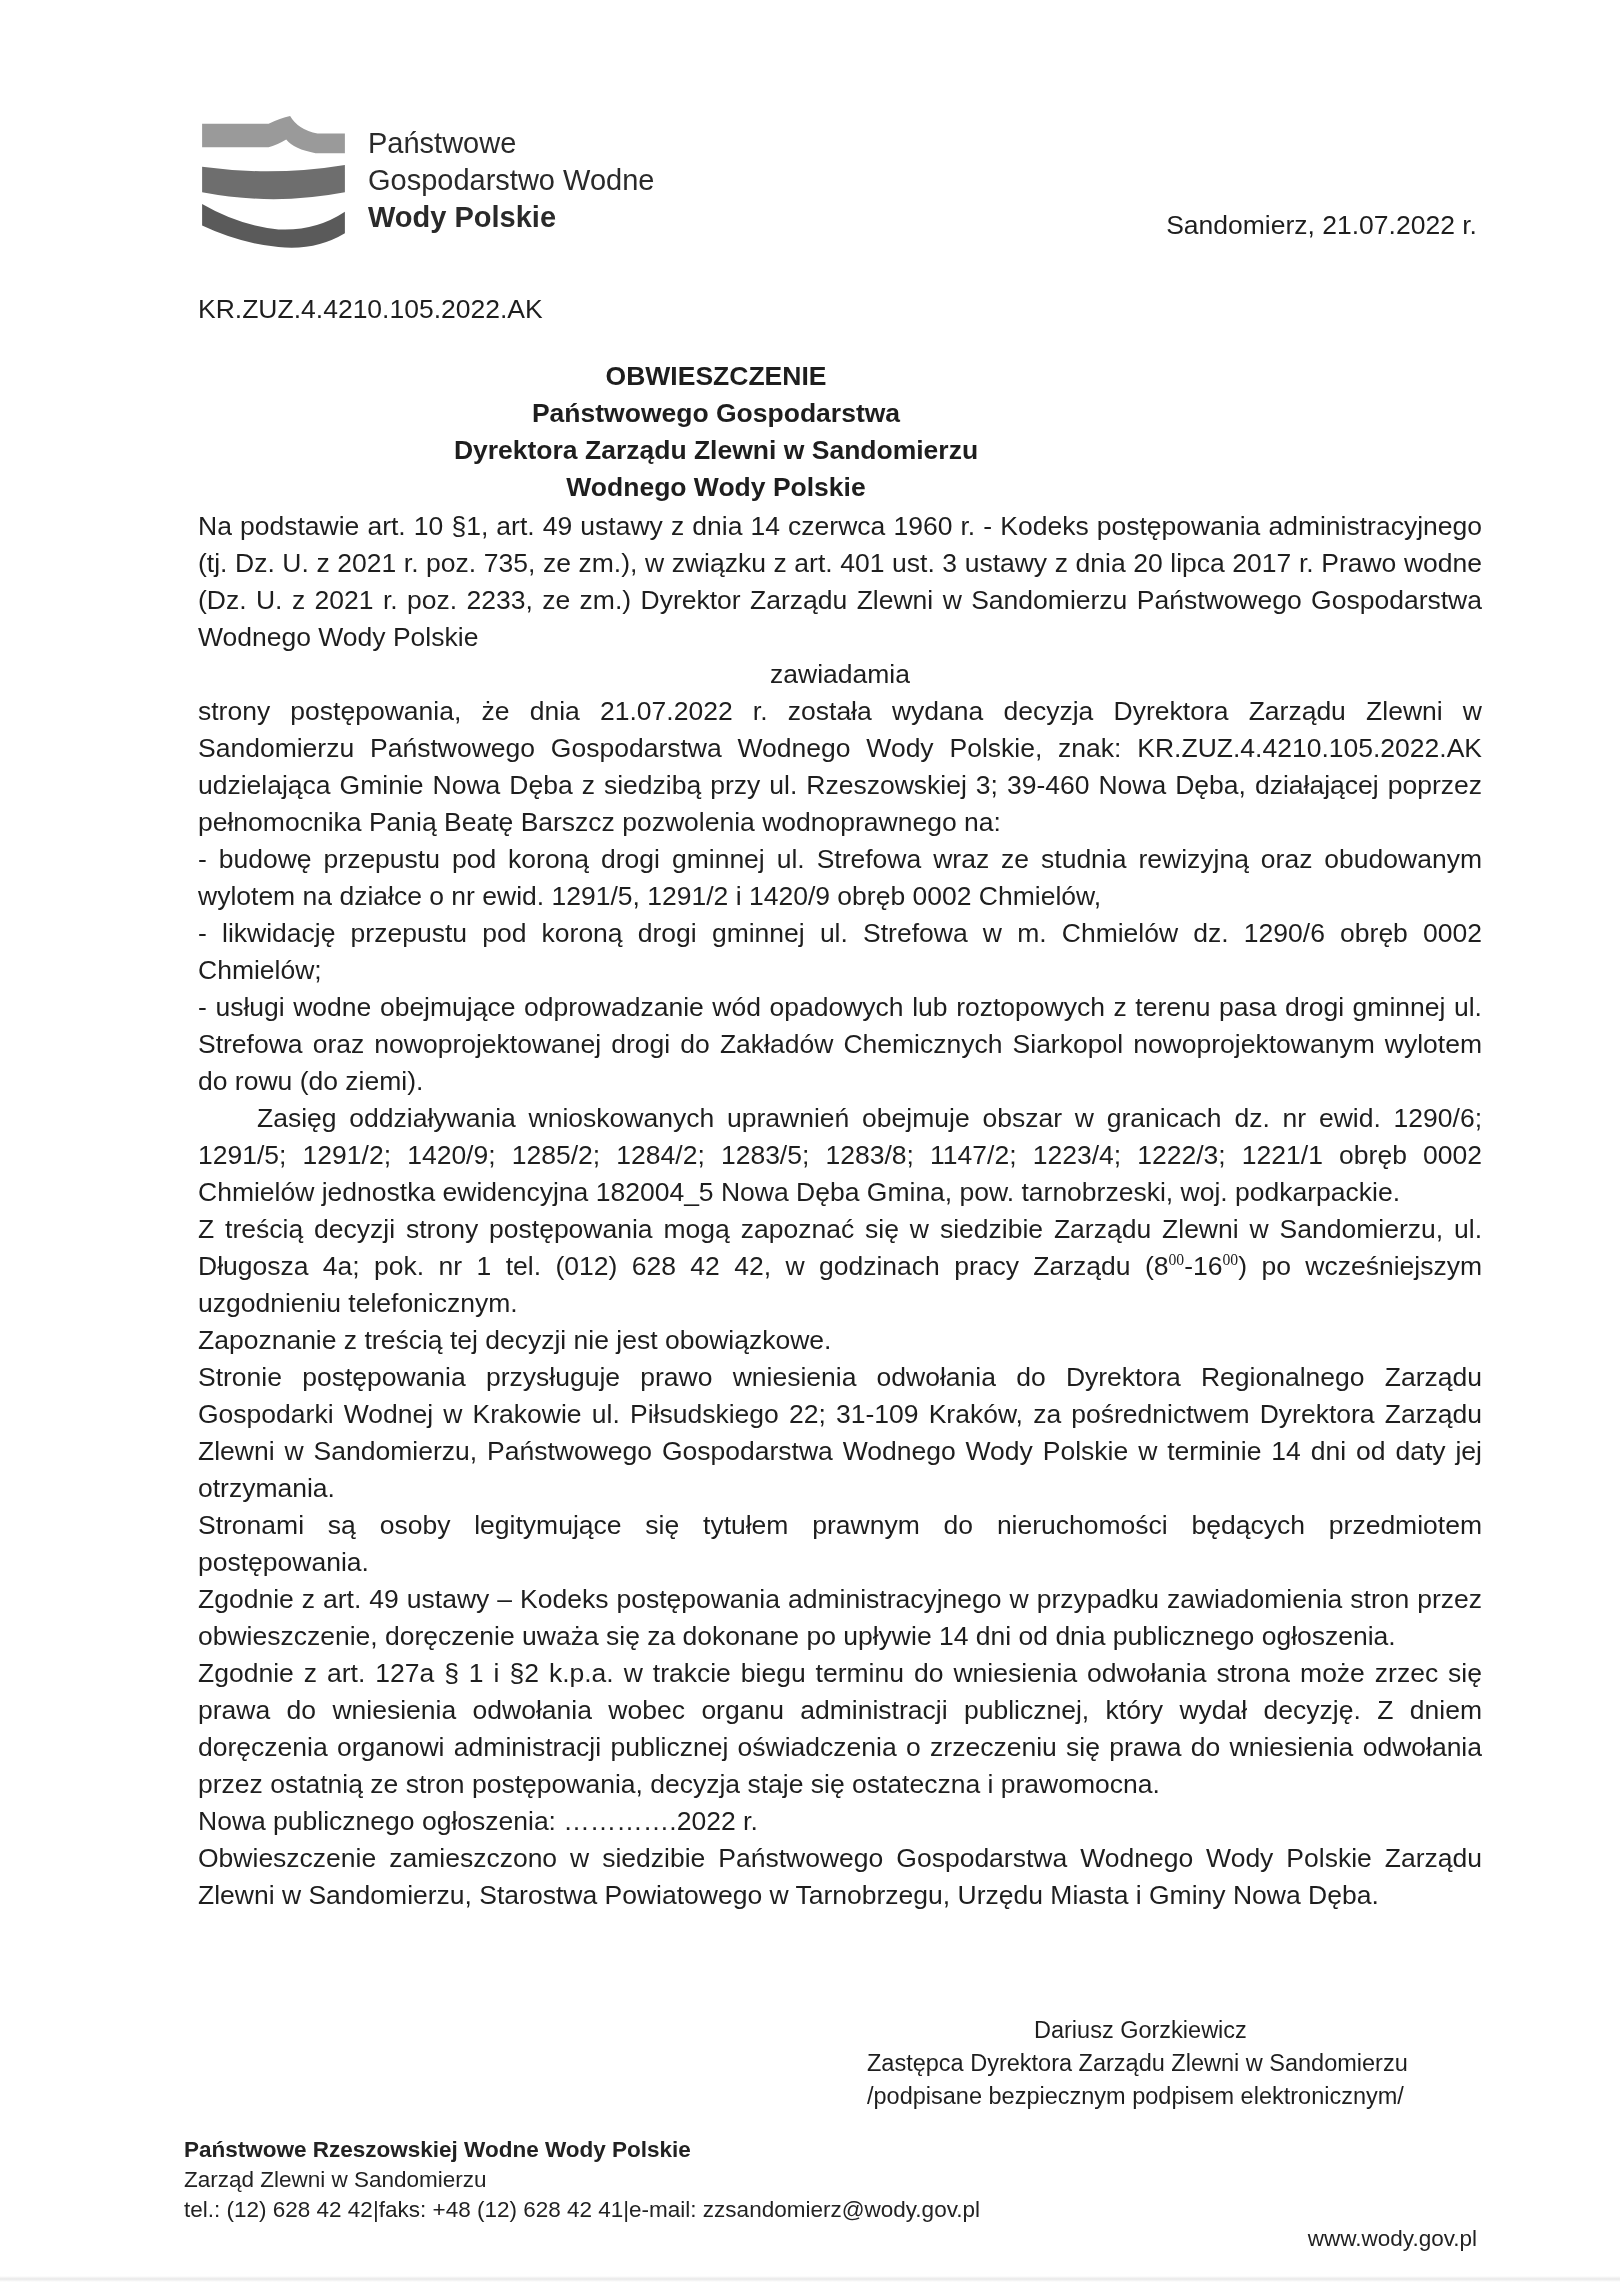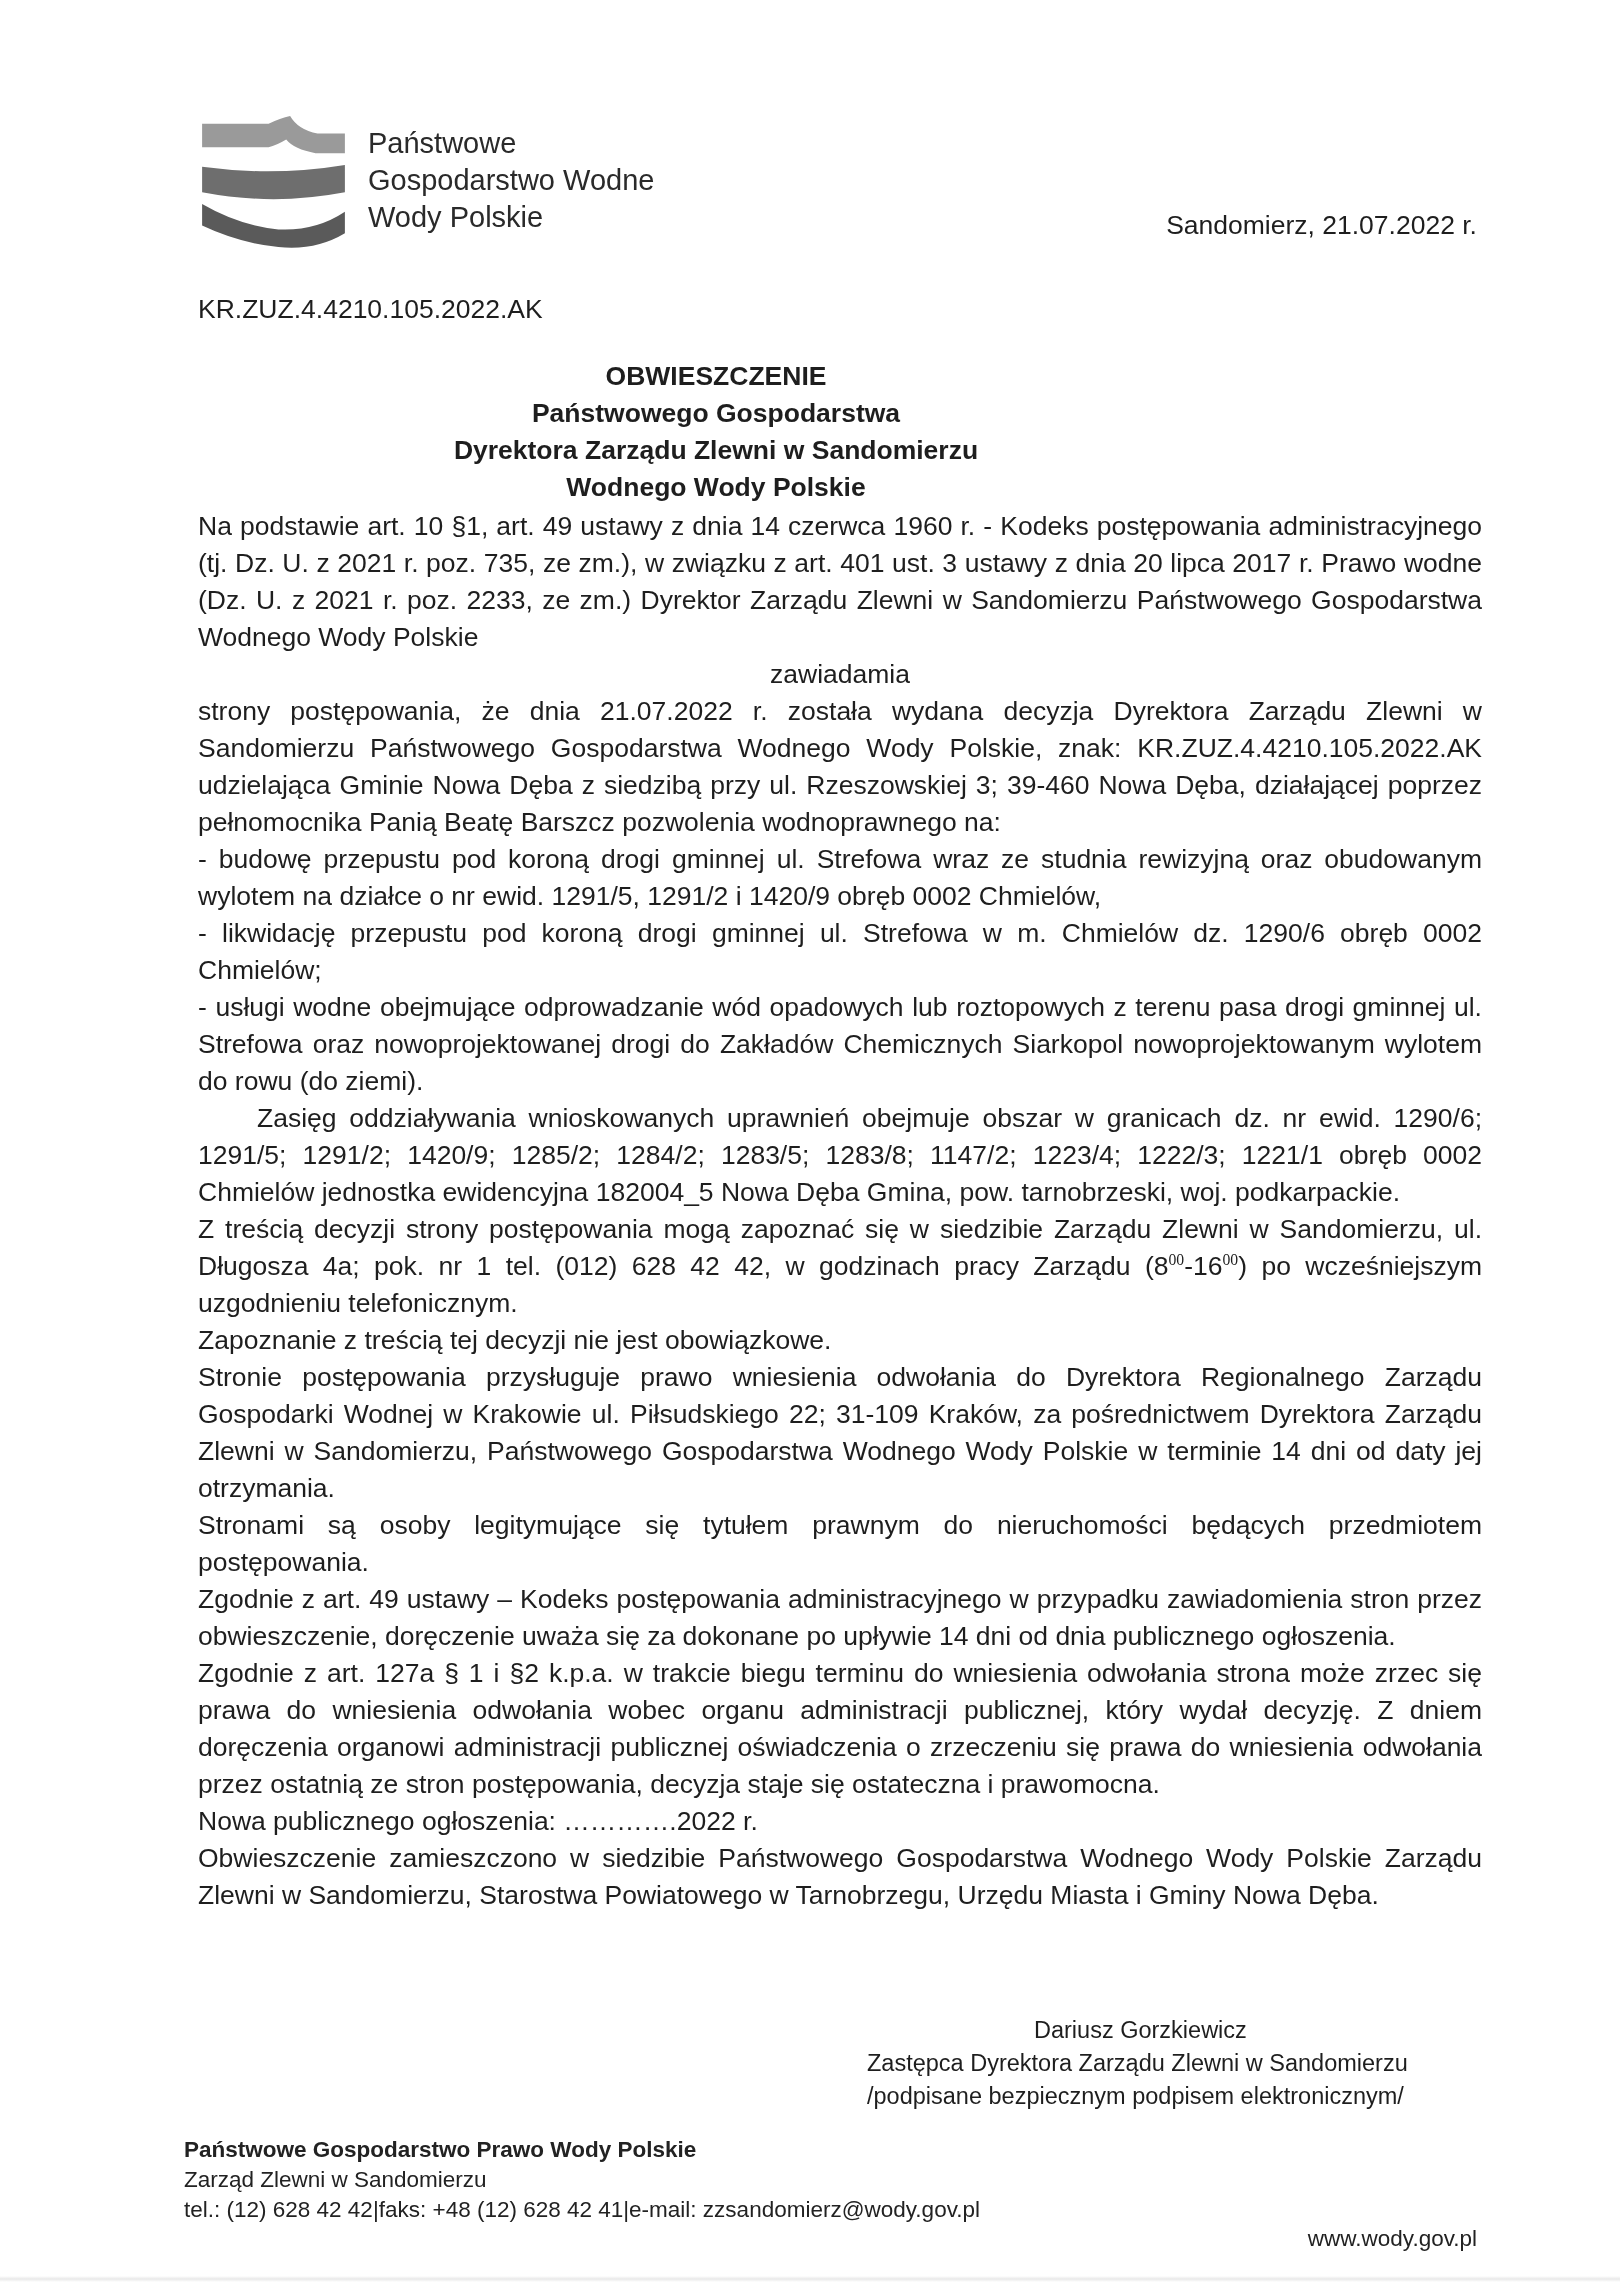--- a/index.html
+++ b/index.html
@@ -6,21 +6,21 @@
   body {
     width: 1620px; height: 2292px; position: relative; overflow: hidden;
     font-family: "Liberation Sans", "DejaVu Sans", sans-serif;
     color: #1e1e1e;
   }
   .page { position: absolute; left: 0; top: 0; width: 1620px; height: 2292px; }
 
   
   .logo { position: absolute; left: 200px; top: 116px; width: 147px; height: 133px; }
   .logo-text { position: absolute; left: 368px; top: 125px; font-size: 29px; line-height: 37px; color: #2a2a2a; }
-  .logo-text .bold { font-weight: normal; }
+  .logo-text .bold { font-weight: bold; }
 
   .date { position: absolute; right: 143px; top: 210px; font-size: 26.5px; }
   .signature-ref { position: absolute; left: 198px; top: 294px; font-size: 26.5px; }
 
   .heading { position: absolute; left: 0; width: 1432px; top: 358px; text-align: center;
              font-weight: bold; font-size: 26.5px; line-height: 37px; }
 
   .body-text { position: absolute; left: 198px; width: 1284px; top: 508px;
                font-size: 26.5px; line-height: 37px; text-align: justify; }
   .body-text p { margin: 0; }
@@ -83,21 +83,21 @@
     <p>Obwieszczenie zamieszczono w siedzibie Państwowego Gospodarstwa Wodnego Wody Polskie Zarządu Zlewni w Sandomierzu, Starostwa Powiatowego w Tarnobrzegu, Urzędu Miasta i Gminy Nowa Dęba.</p>
   </div>
 
   <div class="signer">
     <div class="name">Dariusz Gorzkiewicz</div>
     <div>Zastępca Dyrektora Zarządu Zlewni w Sandomierzu</div>
     <div>/podpisane bezpiecznym podpisem elektronicznym/</div>
   </div>
 
   <div class="footer">
-    <div class="bold">Państwowe Gospodarstwo Prawo Wody Polskie</div>
+    <div class="bold">Państwowe Rzeszowskiej Wodne Wody Polskie</div>
     <div>Zarząd Zlewni w Sandomierzu</div>
     <div>tel.: (12) 628 42 42|faks: +48 (12) 628 42 41|e-mail: zzsandomierz@wody.gov.pl</div>
   </div>
   <div class="footer-web">www.wody.gov.pl</div>
 
   <div class="scan-edge"></div>
 </div>
 
 
 </body></html>

